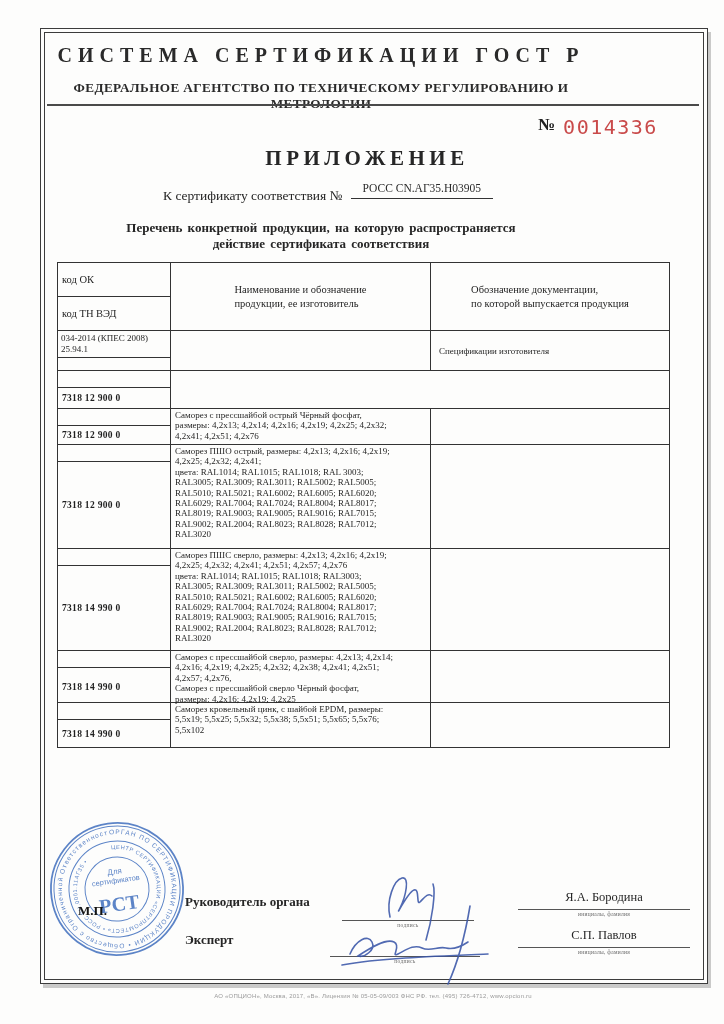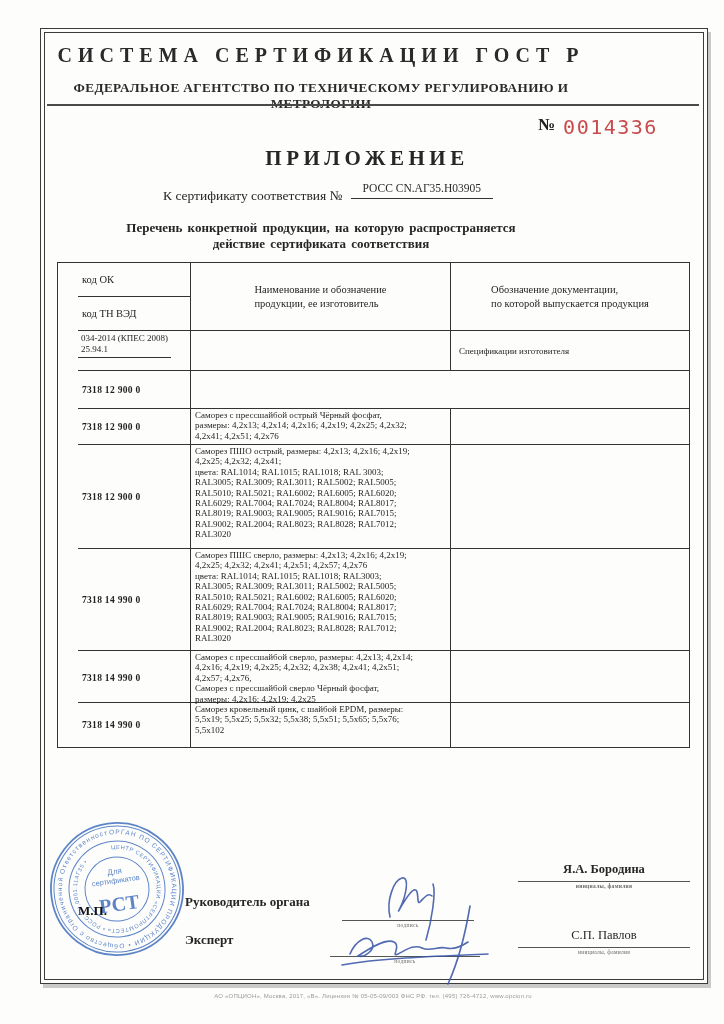--- a/index.html
+++ b/index.html
@@ -23,25 +23,25 @@
 
   .doc-title{top:146px;font-size:21px;font-weight:bold;letter-spacing:4.5px;color:#262626;margin-left:46px;}
 
   .cert-line{top:180px;left:40px;width:576px;display:flex;justify-content:center;align-items:flex-start;}
   .cert-label{font-size:13.5px;margin-top:8px;color:#262626;}
   .cert-value{font-size:11.5px;border-bottom:1px solid #333;padding:0 12px 4px;margin-left:8px;margin-top:2px;color:#2b2b2b;}
 
   .subtitle{top:220px;font-size:13px;font-weight:bold;line-height:16px;white-space:pre-line;word-spacing:2px;color:#262626;}
 
   
-  .table{left:57px;top:262px;width:611px;border:1px solid #333;background:transparent;font-size:9px;padding-left:20px;}
+  .table{left:57px;top:262px;width:611px;border:1px solid #333;background:transparent;font-size:9px;}
   .trow{display:grid;grid-template-columns:113px 260px 238px;border-bottom:1px solid #333;box-sizing:border-box;}
   .trow:last-child{border-bottom:none;}
   .c1,.c2{border-right:1px solid #333;box-sizing:border-box;}
-  .c1{display:flex;flex-direction:row;justify-content:center;}
+  .c1{display:flex;flex-direction:column;justify-content:center;}
   .sub-top{border-bottom:1px solid #333;box-sizing:border-box;}
   .sub-top.h17{height:17px;}
   .sub-top.h26{height:27px;}
   .sub-top.pad{padding:2px 3px;line-height:11px;white-space:pre-line;}
   .sub-bot{flex:1;display:flex;align-items:center;padding-left:4px;font-weight:bold;}
   .code{font-size:9.5px;letter-spacing:.3px;}
   .thead{height:68px;}
   .c1h{display:flex;flex-direction:column;border-right:1px solid #333;box-sizing:border-box;}
   .c1h-top,.c1h-bot{flex:1;display:flex;align-items:center;padding-left:4px;font-size:10.5px;}
   .c1h-top{border-bottom:1px solid #333;}
@@ -56,21 +56,21 @@
   .mp{left:78px;top:903px;font-size:13px;font-weight:bold;color:#141414;}
   .role-head{left:185px;top:894px;font-size:13px;font-weight:bold;color:#262626;}
   .role-expert{left:185px;top:932px;font-size:13px;font-weight:bold;color:#262626;}
   .linegroup{position:absolute;text-align:center;}
   .sig-rule{border-top:1px solid #555;}
   .sig-caption{font-size:5.5px;color:#6a6a6a;padding-top:1px;letter-spacing:.3px;}
   .lg1{left:342px;top:920px;width:132px;}
   .lg2{left:330px;top:956px;width:150px;}
   .namegroup{position:absolute;text-align:center;}
   .sig-name{font-size:12.5px;border-bottom:1px solid #555;padding-bottom:4px;color:#262626;}
-  .ng1{left:518px;top:862px;width:172px;font-weight:bold;}
+  .ng1{left:518px;top:890px;width:172px;}
   .ng2{left:518px;top:928px;width:172px;}
   .autographs{left:320px;top:862px;pointer-events:none;}
 
   .print-footer{top:993px;left:40px;width:666px;text-align:center;font-family:"Liberation Sans",sans-serif;font-size:6px;color:#9a9a9a;letter-spacing:.2px;}
 </style>
 </head>
 <body>
 
 <div class="page">
   <div class="frame-outer">

